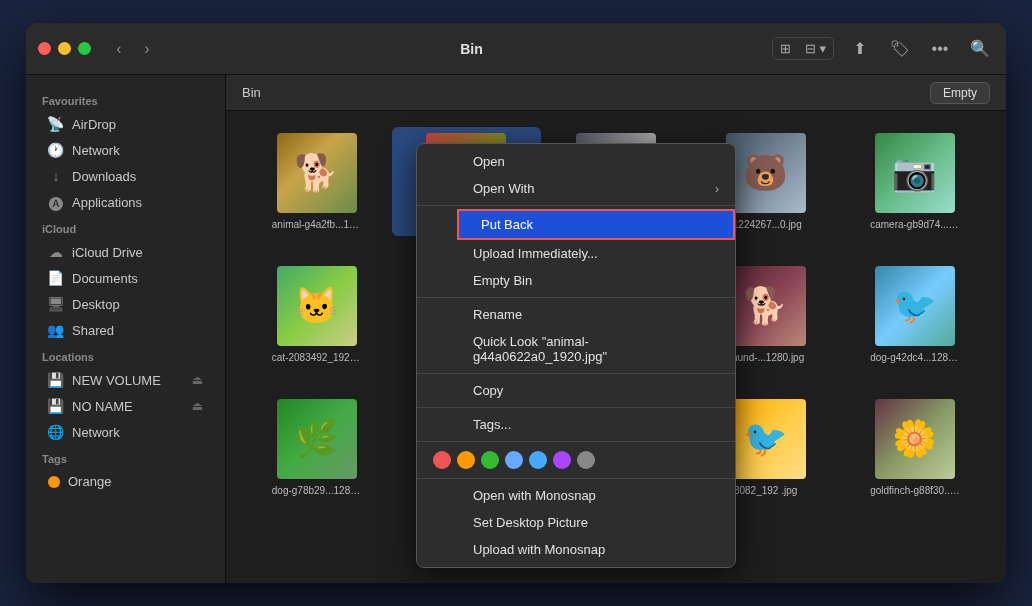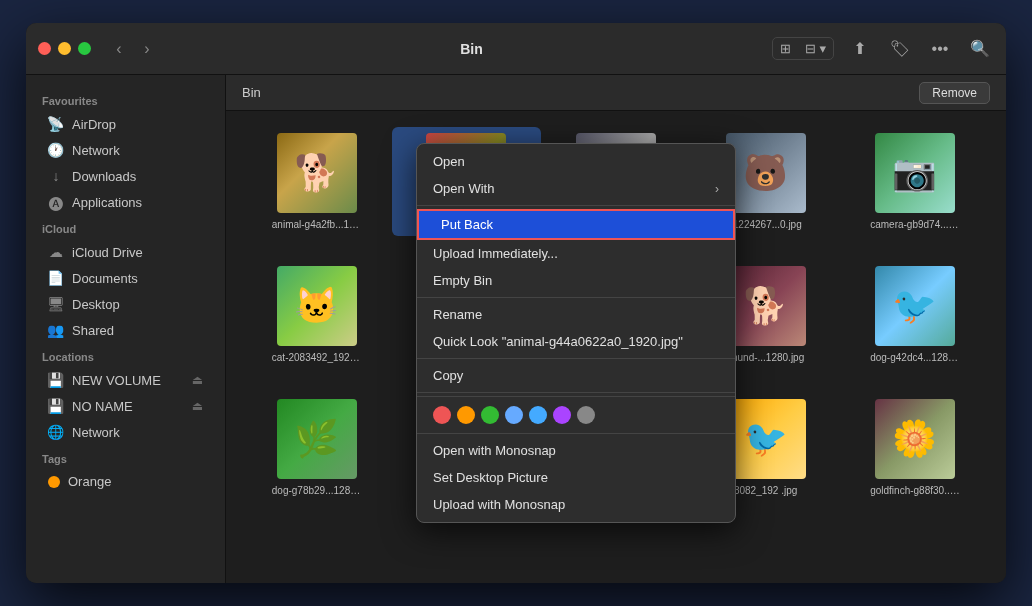--- a/index.html
+++ b/index.html
@@ -288,20 +288,21 @@
     }
 
     .ctx-item {
       display: flex;
       align-items: flex-end;
       padding: 6px 16px;
       font-size: 13px;
       color: #e0e0e0;
       cursor: pointer;
       position: relative;
+      margin-left: 40px;
     }
 
     .ctx-item.highlighted {
       background: #1d4fd8;
       color: #fff;
       border: 2px solid #e55;
       padding-left: 22px;
     }
 
     .ctx-item-label {
@@ -443,21 +444,21 @@
         <div class="sidebar-tag-dot" style="background:#f90;"></div>
         <span>Orange</span>
       </div>
 
     </div>
 
     <div class="content">
 
       <div class="content-toolbar">
         <span class="breadcrumb-text">Bin</span>
-        <button class="empty-btn">Remove</button>
+        <button class="empty-btn">Empty</button>
       </div>
 
       <div class="image-grid" id="image-grid">
       <div class="grid-item">
             <div class="thumb thumb-dog1">
               <span class="thumb-emoji">🐕</span>
             </div>
             <div class="file-label">animal-g4a2fb...1920.jpg</div>
           </div>
           <div class="grid-item selected">
@@ -573,20 +574,23 @@
         <span class="ctx-item-label">Rename</span>
       </div>
       <div class="ctx-item">
         <span class="ctx-item-label">Quick Look "animal-g44a0622a0_1920.jpg"</span>
       </div>
       <div class="ctx-separator"></div>
       <div class="ctx-item">
         <span class="ctx-item-label">Copy</span>
       </div>
       <div class="ctx-separator"></div>
+      <div class="ctx-item">
+        <span class="ctx-item-label">Tags...</span>
+      </div>
       <div class="ctx-separator"></div>
       <div class="ctx-tags-row">
         <div class="ctx-tag-dot" style="background: rgb(238, 85, 85);"></div>
         <div class="ctx-tag-dot" style="background: rgb(255, 153, 0);"></div>
         <div class="ctx-tag-dot" style="background: rgb(51, 187, 51);"></div>
         <div class="ctx-tag-dot" style="background: rgb(102, 170, 255);"></div>
         <div class="ctx-tag-dot" style="background: rgb(68, 170, 255);"></div>
         <div class="ctx-tag-dot" style="background: rgb(170, 68, 255);"></div>
         <div class="ctx-tag-dot" style="background: rgb(136, 136, 136);"></div>
       </div>

